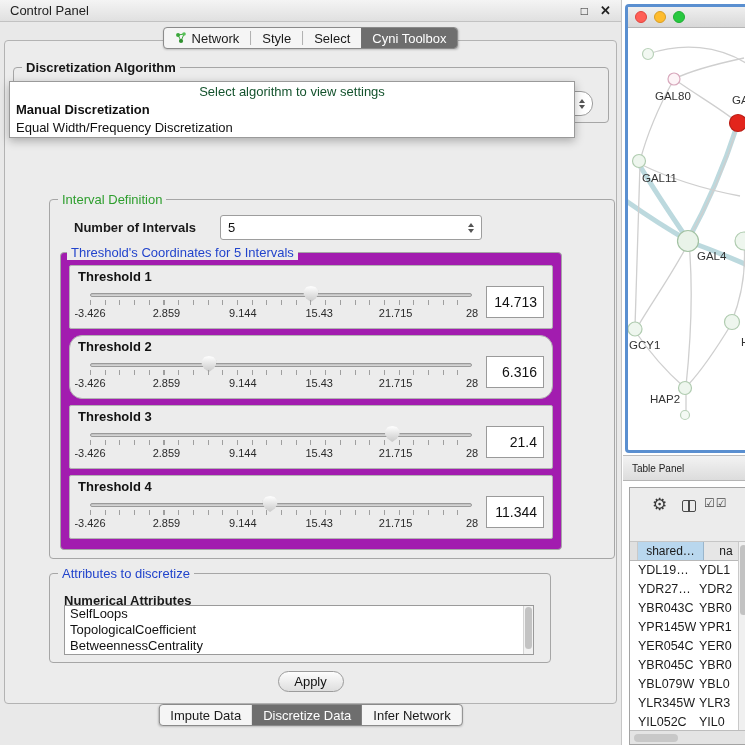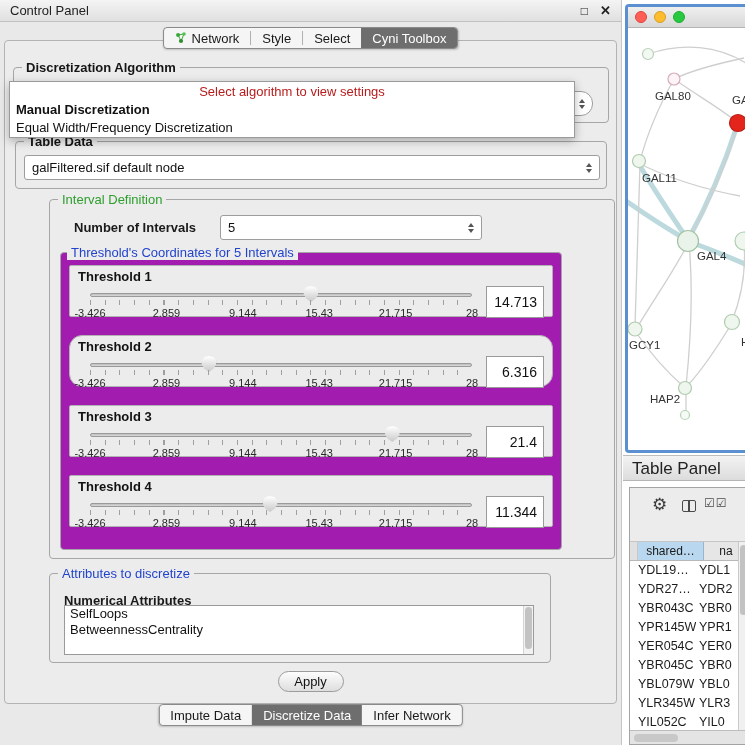--- a/index.html
+++ b/index.html
@@ -33,26 +33,26 @@
 
   
   .combo { display:flex; align-items:center; justify-content:space-between; background:#ffffff; border:1px solid #9d9d9d; border-radius:3px; padding:0 7px; font-size:13px; color:#111; }
   .combo.pill { border-radius:12px; }
   .arrows { display:flex; flex-direction:column; gap:2px; align-items:center; }
   .arr-up { width:0; height:0; border-left:3.5px solid transparent; border-right:3.5px solid transparent; border-bottom:4px solid #555; }
   .arr-dn { width:0; height:0; border-left:3.5px solid transparent; border-right:3.5px solid transparent; border-top:4px solid #555; }
 
   
   .algo-popup { position:absolute; left:4px; top:40px; width:566px; height:57px; background:#ffffff; border:1px solid #9a9a9a; box-shadow:0 3px 9px rgba(0,0,0,.28); z-index:10; padding-top:1px; }
-  .algo-popup .ph { text-align:center; color:#b91c1c; font-size:13px; height:18px; line-height:18px; }
+  .algo-popup .ph { text-align:center; color:#14532d; font-size:13px; height:18px; line-height:18px; }
   .algo-popup .it { padding-left:6px; font-size:13px; height:18px; line-height:18px; color:#111; }
   .algo-popup .it.bold { font-weight:bold; }
 
   
-  .th-panel { position:absolute; left:8px; width:484px; height:52px; border:1px solid #b2b2b2; border-radius:2px; background:#ececec; padding:3px 8px 4px 8px; }
+  .th-panel { position:absolute; left:8px; width:484px; height:64px; border:1px solid #b2b2b2; border-radius:2px; background:#ececec; padding:3px 8px 4px 8px; }
   .th-label { font-size:13px; font-weight:bold; color:#111; }
   .th-row { display:flex; align-items:flex-start; margin-top:2px; }
   .slider { position:relative; flex:1; height:40px; margin:0 14px 0 12px; }
   .track { position:absolute; left:0; right:0; top:7px; height:4px; background:linear-gradient(#bdbdbd,#dadada); border:1px solid #9a9a9a; border-radius:2px; }
   .thumb { position:absolute; top:0; width:15px; height:16px; background:linear-gradient(#ffffff,#c9c9c9);
            clip-path:polygon(50% 100%, 18% 78%, 2% 52%, 2% 28%, 20% 6%, 50% 0, 80% 6%, 98% 28%, 98% 52%, 82% 78%);
            filter:drop-shadow(0 0 1px #7d7d7d); }
   .ticks { position:absolute; left:0; right:0; top:14px; height:5px;
            background:repeating-linear-gradient(90deg, #9f9f9f 0 1px, transparent 1px 14.7px); }
   .scale { position:absolute; left:0; right:0; top:21px; height:13px; }
@@ -73,21 +73,21 @@
   .tl { width:12px; height:12px; border-radius:50%; }
   .tl.red { background:#ff5f57; border:1px solid #e0443e; }
   .tl.yellow { background:#febc2e; border:1px solid #d89e24; }
   .tl.green { background:#28c840; border:1px solid #1eaf34; }
   .net-canvas { position:relative; width:100%; height:421px; background:#ffffff; overflow:hidden; }
   .node-label { position:absolute; font-size:11.5px; color:#333; white-space:nowrap; }
   .edge { fill:none; stroke:#cfcfcf; stroke-width:1.3px; }
   .edge.thick { stroke:#b5d5da; stroke-width:5px; opacity:.9; }
 
   
-  .tp-header { position:absolute; left:623px; top:455px; width:122px; height:26px; background:linear-gradient(#f3f3f3,#dcdcdc); border-top:1px solid #bdbdbd; border-bottom:1px solid #b5b5b5; font-size:17px; color:#222; line-height:25px; padding-left:9px; }
+  .tp-header { position:absolute; left:623px; top:455px; width:122px; height:26px; background:linear-gradient(#f3f3f3,#dcdcdc); border-top:1px solid #bdbdbd; border-bottom:1px solid #b5b5b5; font-size:10px; color:#222; line-height:25px; padding-left:9px; }
   .tp-win { position:absolute; left:629px; top:487px; width:120px; height:258px; background:#ececec; border:1px solid #a3a3a3; overflow:hidden; }
   .tp-toolbar { height:54px; background:#ececec; border-bottom:1px solid #c6c6c6; position:relative; }
   .gear { position:absolute; left:22px; top:8px; font-size:17px; color:#3a3a3a; line-height:1; }
   .cols-ic { position:absolute; left:52px; top:12px; width:14px; height:12px; border:1.5px solid #4a4a4a; border-radius:2px;
              background:linear-gradient(90deg, transparent 5px, #4a4a4a 5px, #4a4a4a 6.5px, transparent 6.5px); }
   .checks { position:absolute; left:74px; top:8px; font-size:12px; color:#4a4a4a; letter-spacing:1px; }
   .tp-headrow { display:flex; height:19px; border-bottom:1px solid #b8b8b8; background:#e6e6e6; }
   .tp-gutter { width:8px; background:#e0e0e0; border-right:1px solid #c9c9c9; }
   .tp-hc { font-size:12px; line-height:18px; text-align:center; overflow:hidden; white-space:nowrap; }
   .tp-hc.c1 { width:66px; background:#b9d7ee; border-right:1px solid #9ab6cc; color:#1a1a1a; }
@@ -153,30 +153,20 @@
             <span class="arr-dn"></span>
           </span>
       </div>
 
       <div class="algo-popup">
         <div class="ph">Select algorithm to view settings</div>
         <div class="it bold">Manual Discretization</div>
         <div class="it">Equal Width/Frequency Discretization</div>
       </div>
 
-      <div class="group" style="left:10px; top:100px; width:592px; height:48px;">
-        <span class="glabel bold">Table Data</span>
-        <div class="combo" style="position:absolute; left:8px; top:13px; width:576px; height:25px;">
-          <span>galFiltered.sif default node</span>
-          <span class="arrows">
-              <span class="arr-up"></span>
-              <span class="arr-dn"></span>
-            </span>
-        </div>
-      </div>
 
       <div class="group" style="left:44px; top:158px; width:566px; height:360px;">
         <span class="glabel green">Interval Definition</span>
 
         <div style="position:absolute; left:24px; top:20px; font-weight:bold;">Number of Intervals</div>
         <div class="combo" style="position:absolute; left:170px; top:15px; width:262px; height:25px;">
           <span>5</span>
           <span class="arrows">
               <span class="arr-up"></span>
               <span class="arr-dn"></span>
@@ -266,20 +256,21 @@
             </div>
           </div>
         </div>
       </div>
 
       <div class="group" style="left:44px; top:532px; width:502px; height:90px;">
         <span class="glabel blue">Attributes to discretize</span>
         <div style="position:absolute; left:14px; top:19px; font-weight:bold;">Numerical Attributes</div>
         <div class="listbox" style="left:14px; top:31px; width:470px; height:50px;">
           <div class="li">SelfLoops</div>
+          <div class="li">TopologicalCoefficient</div>
           <div class="li">BetweennessCentrality</div>
           <div class="vscroll">
               <div class="vthumb"></div>
             </div>
         </div>
       </div>
 
       <div class="apply-btn">Apply</div>
     </div>
 

